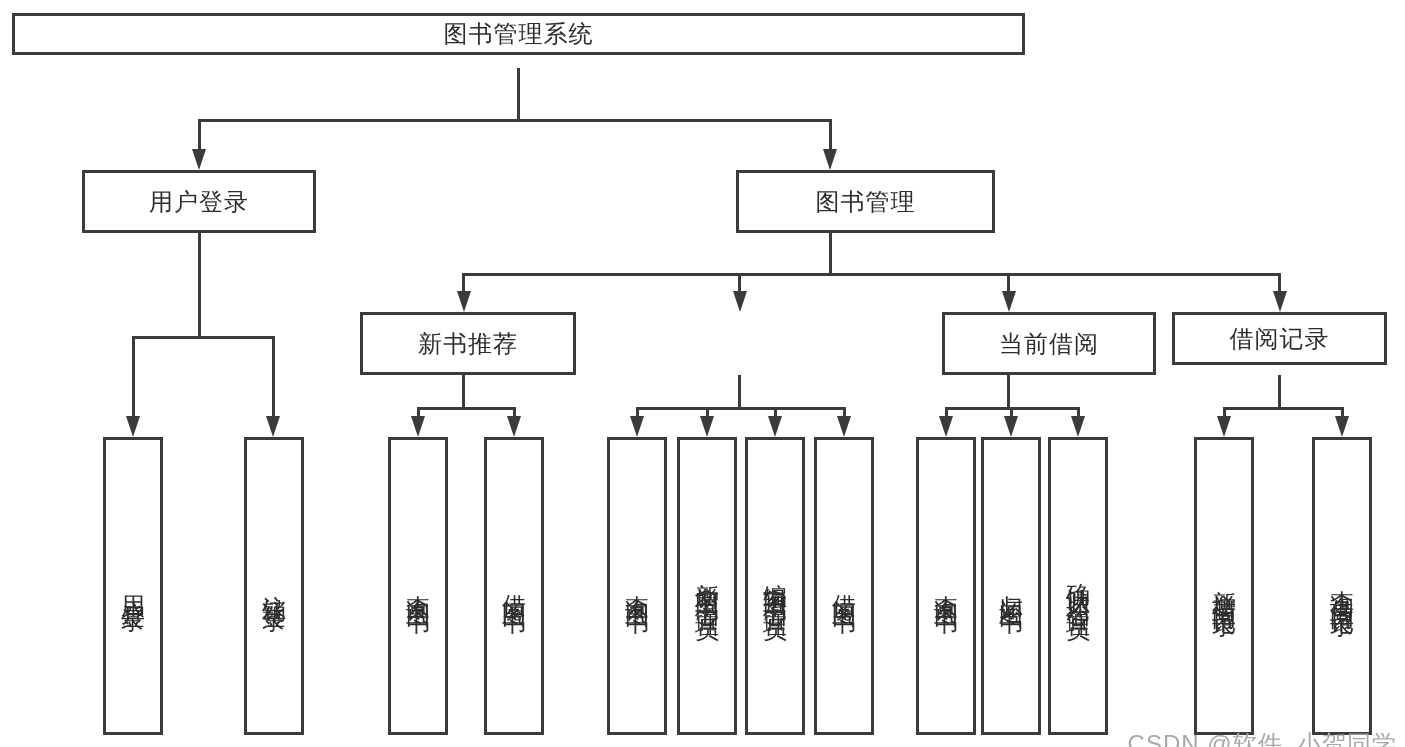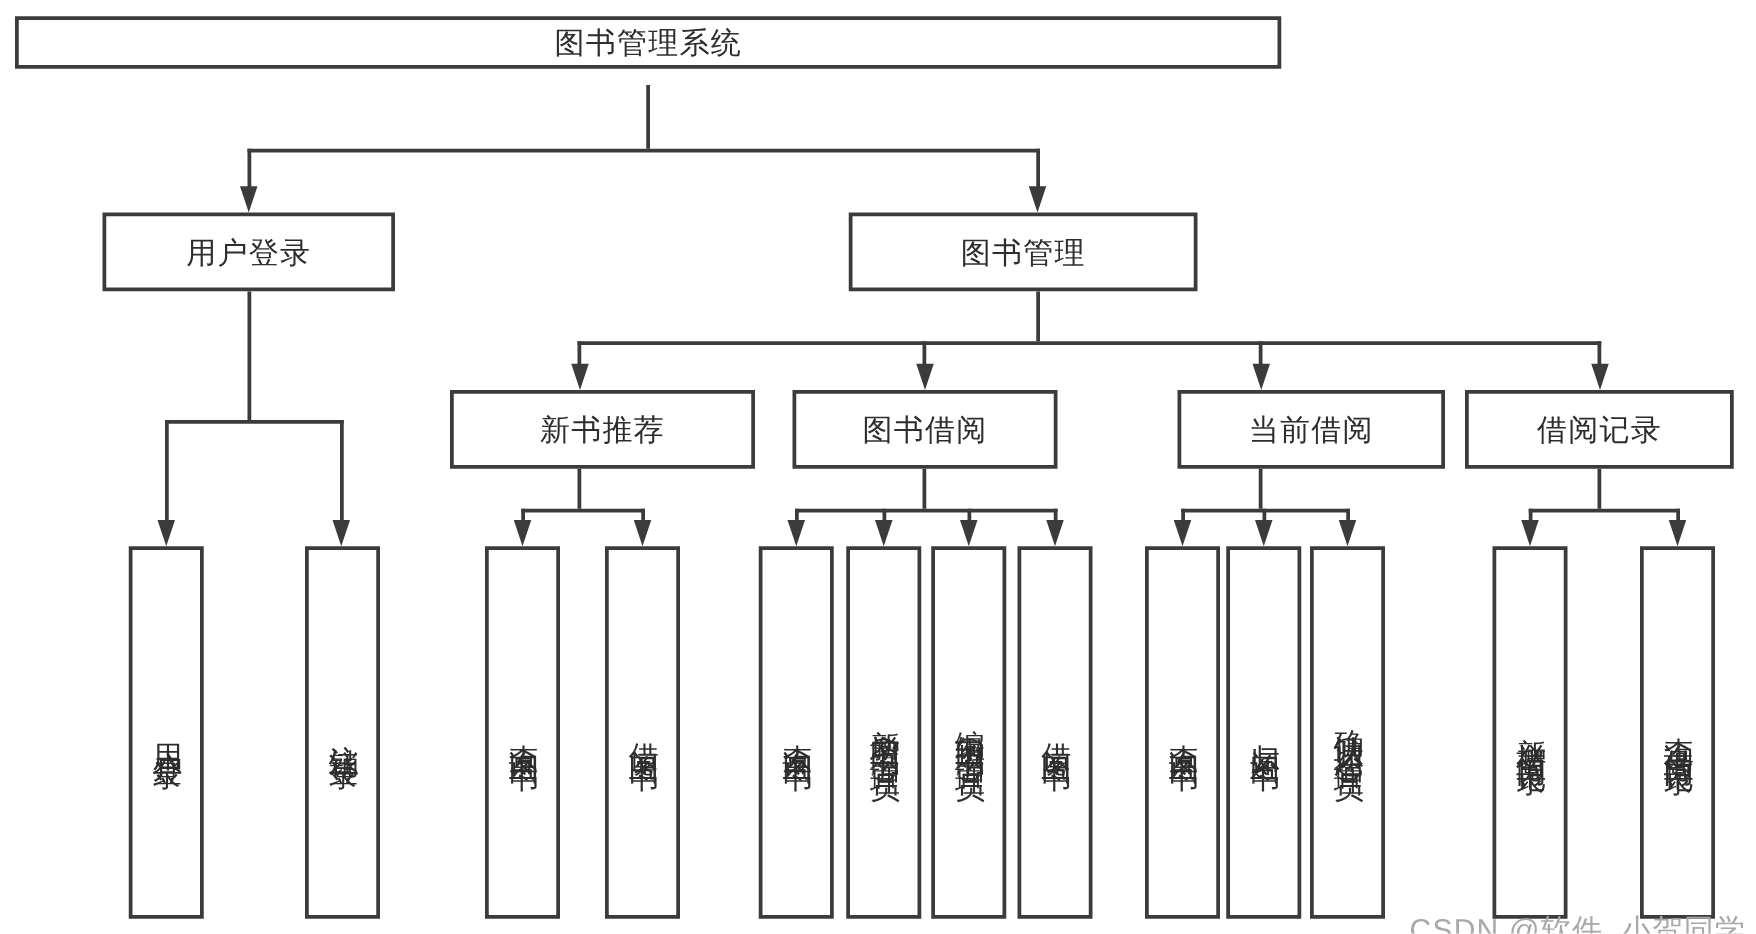--- a/index.html
+++ b/index.html
@@ -39,37 +39,36 @@
   <div class="box" style="left:12px;top:13px;width:1013px;height:42px;">图书管理系统</div>
 
   <div class="vl" style="left:517px;top:68px;height:51px;"></div>
   <div class="hl" style="left:198px;top:119px;width:634px;"></div>
   <div class="vl" style="left:198px;top:119px;height:34px;"></div>
   <div class="vl" style="left:829px;top:119px;height:34px;"></div>
   <div class="arr" style="left:192px;top:149px;"></div>
   <div class="arr" style="left:823px;top:149px;"></div>
 
   <div class="box" style="left:82px;top:170px;width:234px;height:63px;">用户登录</div>
-  <div class="box" style="left:679px;top:170px;width:279px;height:63px;">图书管理</div>
+  <div class="box" style="left:736px;top:170px;width:259px;height:63px;">图书管理</div>
 
   <div class="vl" style="left:829px;top:233px;height:40px;"></div>
   <div class="hl" style="left:462px;top:273px;width:819px;"></div>
   <div class="vl" style="left:462px;top:273px;height:22px;"></div>
   <div class="vl" style="left:738px;top:273px;height:22px;"></div>
   <div class="vl" style="left:1007px;top:273px;height:22px;"></div>
   <div class="vl" style="left:1278px;top:273px;height:22px;"></div>
   <div class="arr" style="left:457px;top:291px;"></div>
   <div class="arr" style="left:733px;top:291px;"></div>
   <div class="arr" style="left:1002px;top:291px;"></div>
   <div class="arr" style="left:1273px;top:291px;"></div>
 
-  <div class="box" style="left:360px;top:312px;width:244px;height:63px;">新书推荐</div>
-  <div class="box" style="left:634px;top:312px;width:212px;height:63px;">图书借阅</div>
+  <div class="box" style="left:360px;top:312px;width:216px;height:63px;">新书推荐</div>
   <div class="box" style="left:902px;top:312px;width:214px;height:63px;margin-left:40px;">当前借阅</div>
-  <div class="box" style="left:1172px;top:312px;width:215px;height:63px;">借阅记录</div>
+  <div class="box" style="left:1172px;top:312px;width:215px;height:53px;">借阅记录</div>
 
   <div class="vl" style="left:198px;top:233px;height:103px;"></div>
   <div class="hl" style="left:132px;top:336px;width:143px;"></div>
   <div class="vl" style="left:132px;top:336px;height:84px;"></div>
   <div class="vl" style="left:272px;top:336px;height:84px;"></div>
   <div class="arr" style="left:126px;top:416px;"></div>
   <div class="arr" style="left:266px;top:416px;"></div>
 
   <div class="vl" style="left:462px;top:375px;height:32px;"></div>
   <div class="hl" style="left:417px;top:407px;width:99px;"></div>

